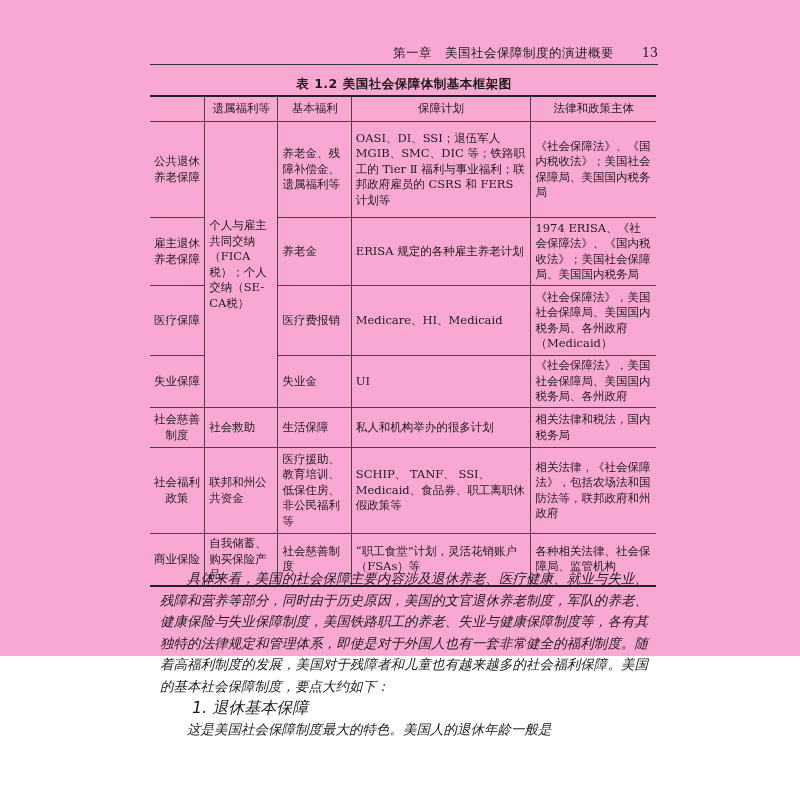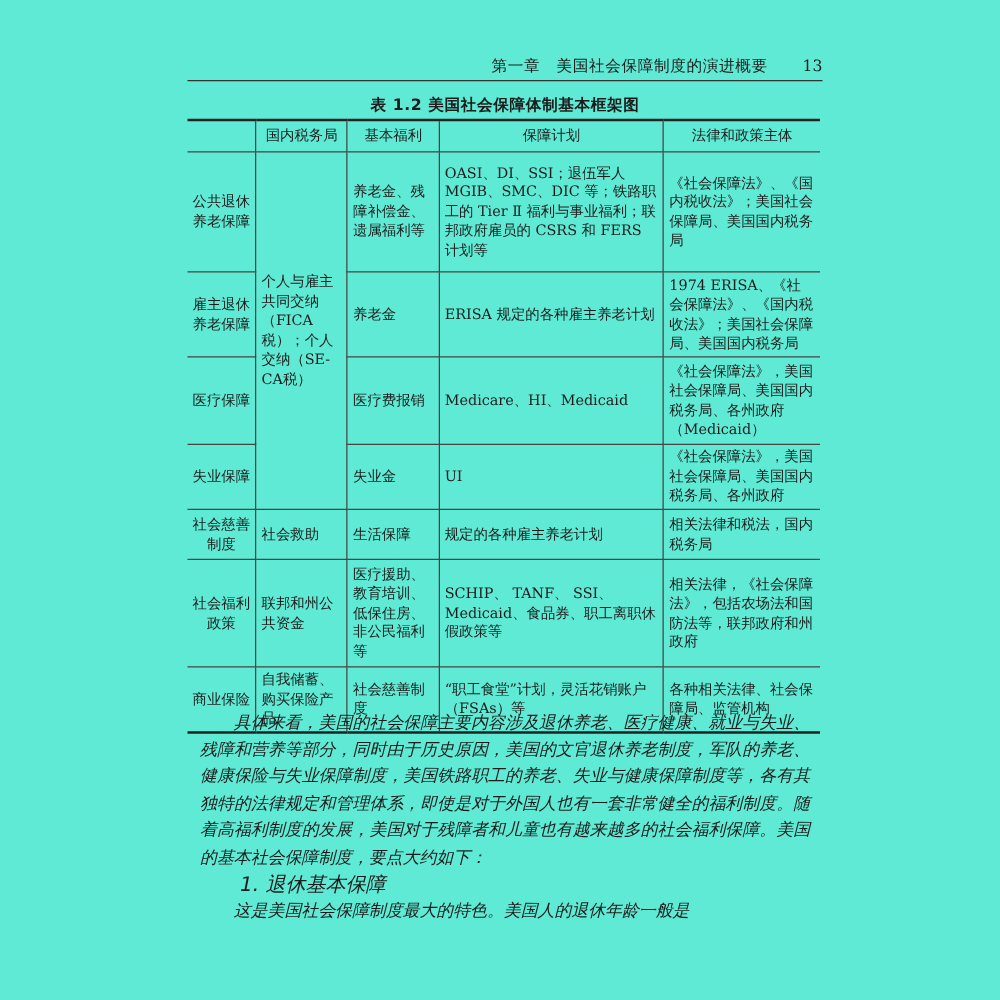--- a/index.html
+++ b/index.html
@@ -1,20 +1,20 @@
 <!DOCTYPE html>
 <html><head>
 <meta charset="utf-8">
 <style>
   html, body { margin:0; padding:0; }
   body {
     width:800px; height:800px; background:#ffffff; position:relative; overflow:hidden;
     font-family: "DejaVu Serif", "Liberation Serif", serif; color:#1c1c1c;
   }
-  .page { position:absolute; left:0; top:0; width:800px; height:800px; background:#5eead4; }
+  .page { position:absolute; left:0; top:0; width:800px; height:656px; background:#f9a8d4; }
   .running-head {
     position:absolute; left:150px; top:44px; width:508px; height:20px;
     border-bottom:1px solid #333; font-size:12.5px; text-align:right; line-height:18px;
   }
   .running-head .ch { margin-right:24px; letter-spacing:0.5px; }
   .table-caption {
     position:absolute; left:150px; top:76px; width:508px; text-align:center;
     font-family:"DejaVu Sans", sans-serif; font-weight:bold; font-size:12.5px; letter-spacing:0.5px;
   }
   .table-caption .num { }
@@ -56,21 +56,21 @@
 
   <div class="table-caption">
     <span class="num">表 1.2</span>
     <span>美国社会保障体制基本框架图</span>
   </div>
 
   <table class="frame">
     <tbody>
         <tr>
       <th class="c-cat"></th>
-      <th class="c-src">国内税务局</th>
+      <th class="c-src">遗属福利等</th>
       <th class="c-ben">基本福利</th>
       <th class="c-plan" style="text-align:center">保障计划</th>
       <th class="c-law" style="text-align:center">法律和政策主体</th>
     </tr>
     <tr style="height:96px">
       <td class="c-cat">公共退休养老保障</td>
       <td class="c-src" rowspan="4">个人与雇主共同交纳（FICA税）；个人交纳（SE-CA税）</td>
       <td class="c-ben">养老金、残障补偿金、遗属福利等</td>
       <td class="c-plan">OASI、DI、SSI；退伍军人MGIB、SMC、DIC 等；铁路职工的 Tier Ⅱ 福利与事业福利；联邦政府雇员的 CSRS 和 FERS 计划等</td>
       <td class="c-law">《社会保障法》、《国内税收法》；美国社会保障局、美国国内税务局</td>
@@ -90,21 +90,21 @@
     <tr style="height:52px">
       <td class="c-cat">失业保障</td>
       <td class="c-ben center">失业金</td>
       <td class="c-plan center">UI</td>
       <td class="c-law">《社会保障法》，美国社会保障局、美国国内税务局、各州政府</td>
     </tr>
     <tr style="height:40px">
       <td class="c-cat">社会慈善制度</td>
       <td class="c-src center">社会救助</td>
       <td class="c-ben center">生活保障</td>
-      <td class="c-plan">规定的各种雇主养老计划</td>
+      <td class="c-plan">私人和机构举办的很多计划</td>
       <td class="c-law">相关法律和税法，国内税务局</td>
     </tr>
     <tr style="height:86px">
       <td class="c-cat">社会福利政策</td>
       <td class="c-src center">联邦和州公共资金</td>
       <td class="c-ben">医疗援助、教育培训、低保住房、非公民福利等</td>
       <td class="c-plan">SCHIP、 TANF、 SSI、Medicaid、食品券、职工离职休假政策等</td>
       <td class="c-law">相关法律，《社会保障法》，包括农场法和国防法等，联邦政府和州政府</td>
     </tr>
     <tr style="height:52px">

